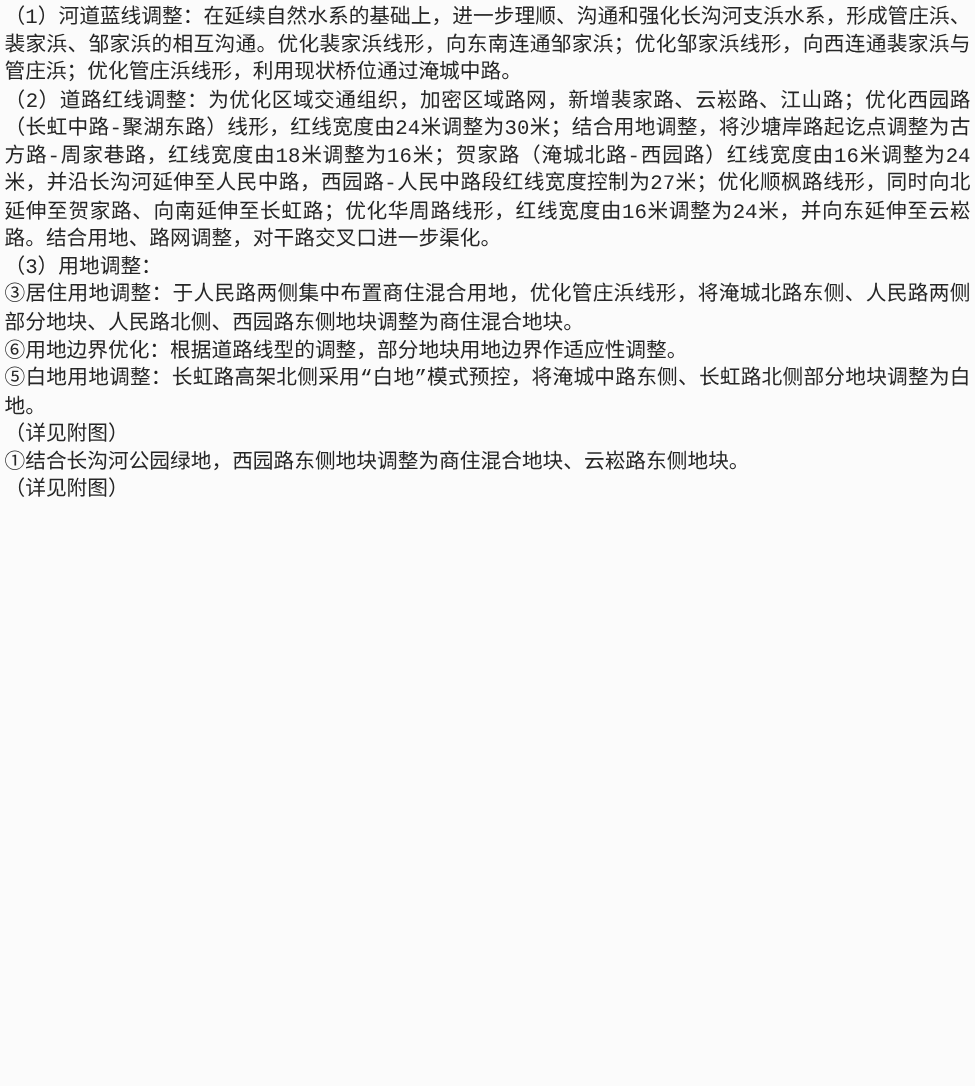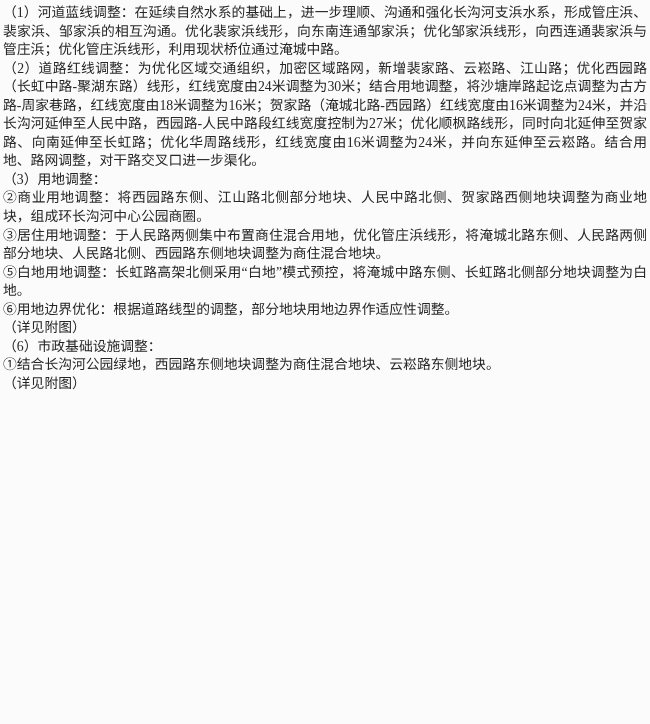--- a/index.html
+++ b/index.html
@@ -17,30 +17,29 @@
   }
   .doc p {
     margin: 0;
     padding: 0;
     font-size: 13.8px;
     line-height: 18.55px;
     text-align: justify;
     text-justify: inter-ideograph;
     letter-spacing: 0px;
     word-break: break-all;
+    font-family: Liberation Mono, monospace;
   }
 </style>
 </head>
 <body style="background: rgb(251, 251, 251); color: rgb(38, 38, 38);">
 
 <div class="doc">
   <p>（1）河道蓝线调整：在延续自然水系的基础上，进一步理顺、沟通和强化长沟河支浜水系，形成管庄浜、裴家浜、邹家浜的相互沟通。优化裴家浜线形，向东南连通邹家浜；优化邹家浜线形，向西连通裴家浜与管庄浜；优化管庄浜线形，利用现状桥位通过淹城中路。</p>
   <p>（2）道路红线调整：为优化区域交通组织，加密区域路网，新增裴家路、云崧路、江山路；优化西园路（长虹中路-聚湖东路）线形，红线宽度由24米调整为30米；结合用地调整，将沙塘岸路起讫点调整为古方路-周家巷路，红线宽度由18米调整为16米；贺家路（淹城北路-西园路）红线宽度由16米调整为24米，并沿长沟河延伸至人民中路，西园路-人民中路段红线宽度控制为27米；优化顺枫路线形，同时向北延伸至贺家路、向南延伸至长虹路；优化华周路线形，红线宽度由16米调整为24米，并向东延伸至云崧路。结合用地、路网调整，对干路交叉口进一步渠化。</p>
   <p>（3）用地调整：</p>
-  <p>②商业用地调整：将西园路东侧、江山路北侧部分地块、人民中路北侧、贺家路西侧地块调整为商业地块，组成环长沟河中心公园商圈。</p>
   <p>③居住用地调整：于人民路两侧集中布置商住混合用地，优化管庄浜线形，将淹城北路东侧、人民路两侧部分地块、人民路北侧、西园路东侧地块调整为商住混合地块。</p>
+  <p>⑥用地边界优化：根据道路线型的调整，部分地块用地边界作适应性调整。</p>
   <p>⑤白地用地调整：长虹路高架北侧采用“白地”模式预控，将淹城中路东侧、长虹路北侧部分地块调整为白地。</p>
-  <p>⑥用地边界优化：根据道路线型的调整，部分地块用地边界作适应性调整。</p>
   <p>（详见附图）</p>
-  <p>（6）市政基础设施调整：</p>
   <p>①结合长沟河公园绿地，西园路东侧地块调整为商住混合地块、云崧路东侧地块。</p>
   <p>（详见附图）</p>
 </div>
 
 </body></html>

